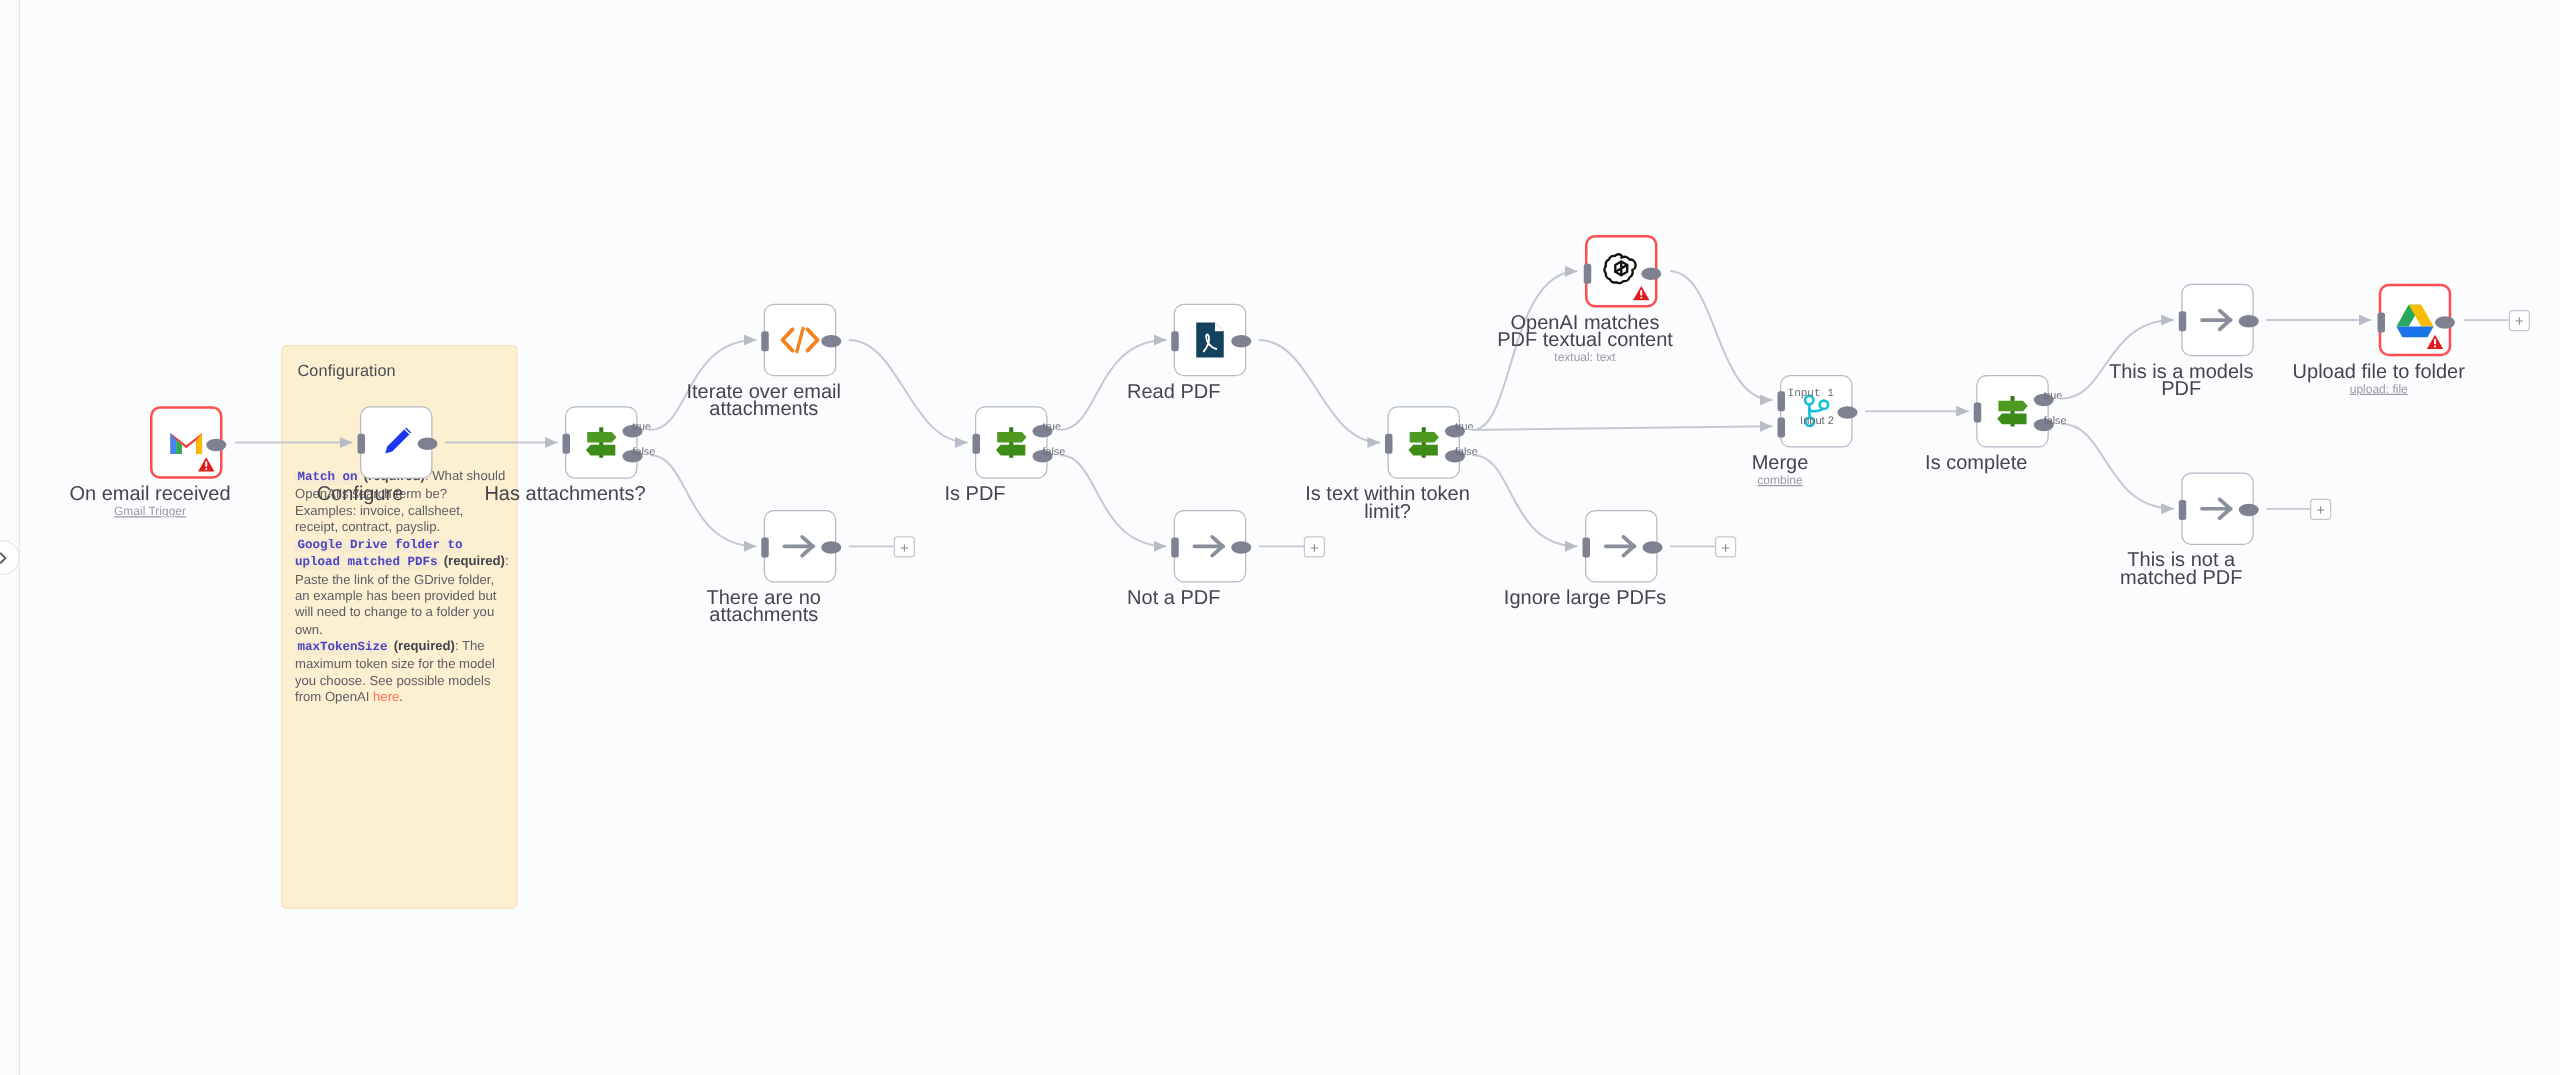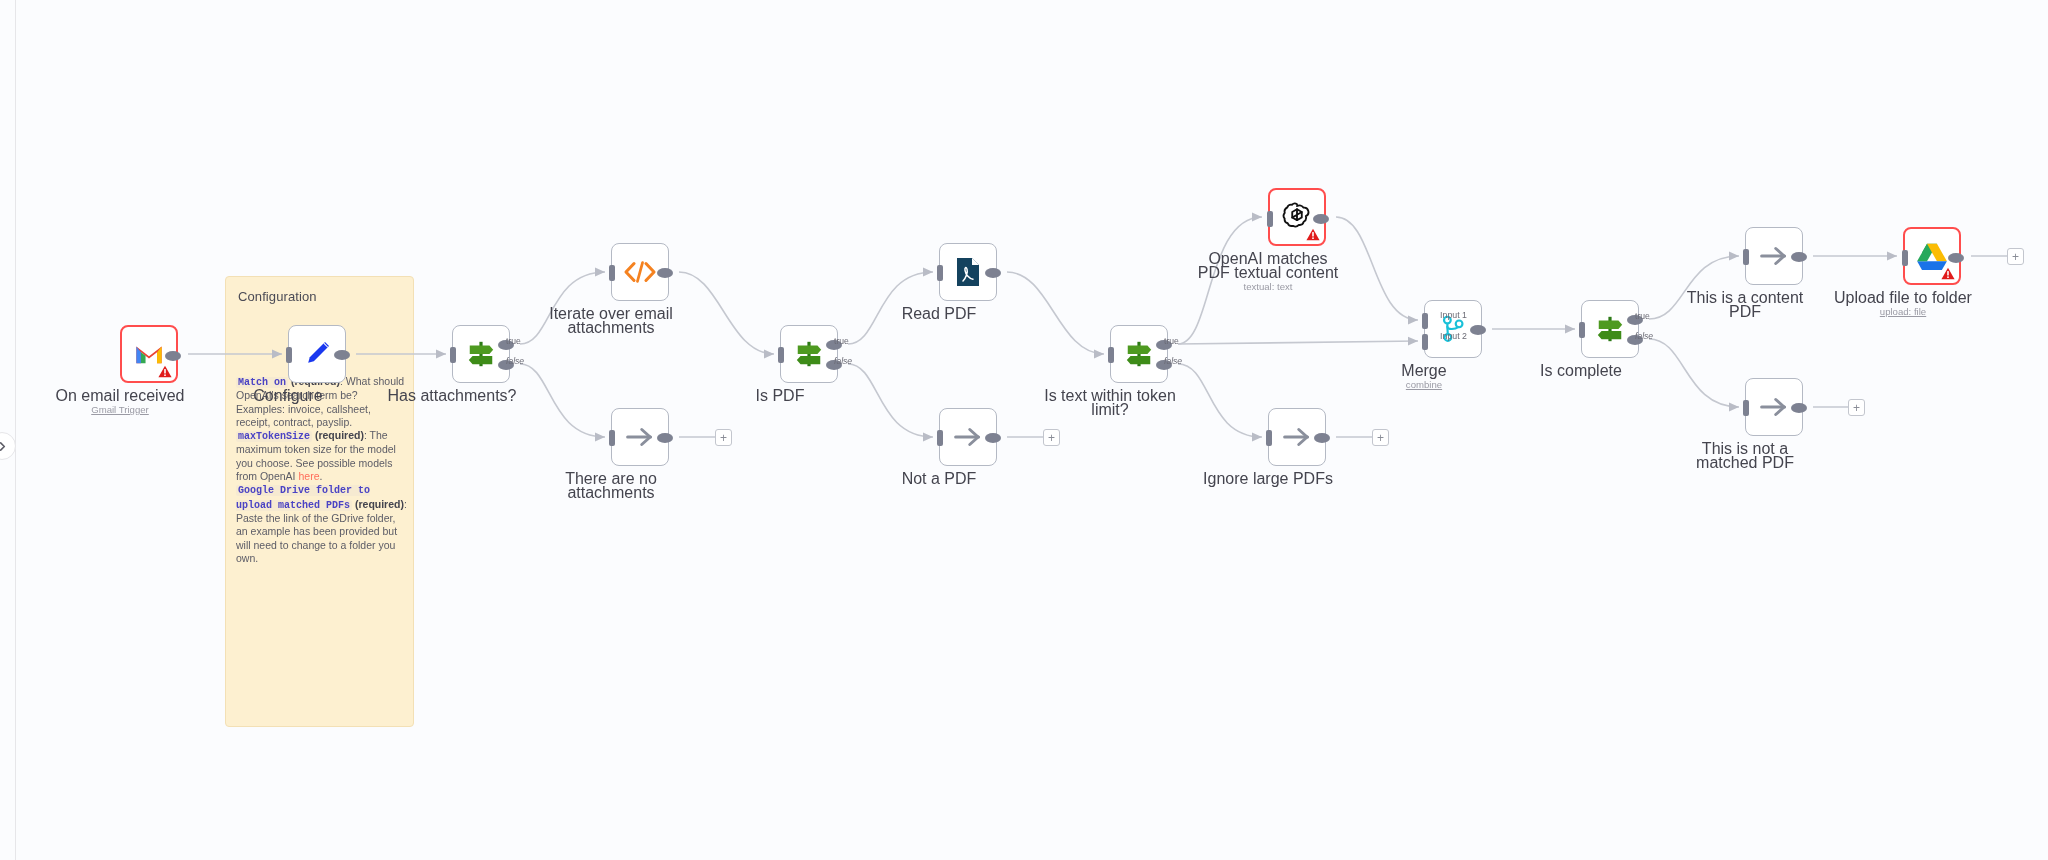--- a/index.html
+++ b/index.html
@@ -151,21 +151,21 @@
   .port-out {
     position: absolute;
     width: 16px; height: 10px;
     border-radius: 50%;
     background: #7d8191;
     right: -5px;
     top: 24px;
     cursor: pointer;
   }
   .port-out.t { top: 14px; }
-  .port-out.f { top: 34px; font-style: italic; }
+  .port-out.f { top: 34px; }
   .port-in {
     position: absolute;
     left: -3.5px;
     top: 21px;
     width: 6px; height: 16px;
     border-radius: 2px;
     background: #7d8191;
   }
   .port-in.i1 { top: 12px; }
   .port-in.i2 { top: 33px; }
@@ -179,21 +179,21 @@
     white-space: nowrap;
     pointer-events: none;
   }
   .in-label {
     position: absolute;
     font-size: 8.8px;
     color: #6b6b75;
     right: 14px;
     white-space: nowrap;
   }
-  .in-label.i1 { top: 9px; }
+  .in-label.i1 { top: 9px; font-family: Liberation Mono, monospace; }
   .in-label.i2 { top: 30px; }
 
   
   .plus-btn {
     position: absolute;
     width: 15px; height: 15px;
     border: 1px solid #c3c6ce;
     border-radius: 3px;
     background: #ffffff;
     display: flex; align-items: center; justify-content: center;
@@ -270,26 +270,26 @@
   </div>
 
   <div class="sticky">
     <div class="sticky-title">Configuration</div>
     <div class="sticky-body">
       <p>
         <code>Match on</code>
         <b>(required)</b><span>: What should OpenAI's search term be? Examples: invoice, callsheet, receipt, contract, payslip.</span>
       </p>
       <p>
+        <code>Google Drive folder to upload matched PDFs</code>
+        <b>(required)</b><span>: Paste the link of the GDrive folder, an example has been provided but will need to change to a folder you own.</span>
+      </p>
+      <p>
         <code>maxTokenSize</code>
         <b>(required)</b><span>: The maximum token size for the model you choose. See possible models from OpenAI </span><a href="#">here</a><span>.</span>
-      </p>
-      <p>
-        <code>Google Drive folder to upload matched PDFs</code>
-        <b>(required)</b><span>: Paste the link of the GDrive folder, an example has been provided but will need to change to a folder you own.</span>
       </p>
     </div>
   </div>
 
   <div class="node error" style="left:120px; top:325px;">
     <div class="node-box">
       <svg width="30" height="23" viewBox="0 0 52 40">
         <path d="M4 6 L26 23 L48 6 L48 35 L40 35 L40 16 L26 27 L12 16 L12 35 L4 35 Z" fill="#ea4335"></path>
         <path d="M4 6 L4 35 L12 35 L12 16 Z" fill="#4285f4"></path>
         <path d="M40 16 L40 35 L48 35 L48 6 Z" fill="#fbbc05"></path>
@@ -497,21 +497,21 @@
 
   <div class="node" style="left:1745px; top:227px;">
     <div class="node-box">
       <svg width="30" height="22" viewBox="0 0 34 24">
         <path d="M3 12 L29 12" stroke="#8a8f9c" stroke-width="3.4" stroke-linecap="round" fill="none"></path>
         <path d="M19 3.5 L28.5 12 L19 20.5" stroke="#8a8f9c" stroke-width="3.4" fill="none" stroke-linecap="round" stroke-linejoin="round"></path>
       </svg>
       <div class="port-in"></div>
       <div class="port-out"></div>
     </div>
-    <div class="node-label">This is a content PDF</div>
+    <div class="node-label">This is a models PDF</div>
   </div>
 
   <div class="node" style="left:1745px; top:378px;">
     <div class="node-box">
       <svg width="30" height="22" viewBox="0 0 34 24">
         <path d="M3 12 L29 12" stroke="#8a8f9c" stroke-width="3.4" stroke-linecap="round" fill="none"></path>
         <path d="M19 3.5 L28.5 12 L19 20.5" stroke="#8a8f9c" stroke-width="3.4" fill="none" stroke-linecap="round" stroke-linejoin="round"></path>
       </svg>
       <div class="port-in"></div>
       <div class="port-out"></div>

